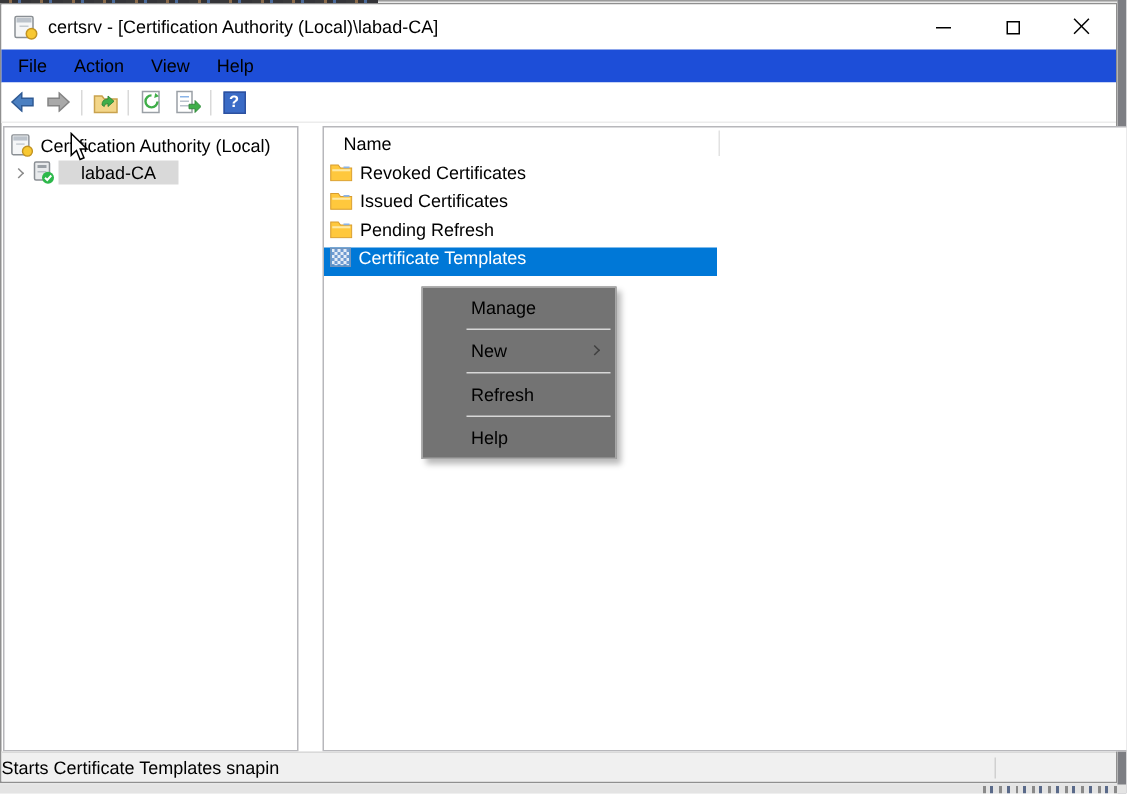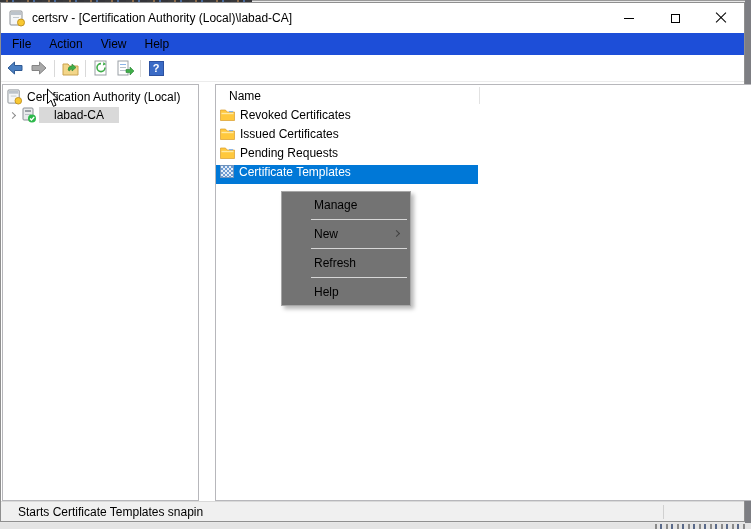--- a/index.html
+++ b/index.html
@@ -70,21 +70,21 @@
   .list-row { width:262px; height:19px; display:flex; align-items:flex-start; padding-left:4px; }
   .list-row.selected { background:#0078d7; color:#fff; }
   .row-icon { width:15px; height:13px; flex:0 0 auto; }
   .row-label { margin-left:5px; white-space:nowrap; }
   .tpl-icon { width:14px; height:13px; flex:0 0 auto; border:1px solid #6f93bd;
     background-image:conic-gradient(#6f9bd1 90deg,#e4edf7 90deg 180deg,#6f9bd1 180deg 270deg,#e4edf7 270deg);
     background-size:4px 4px; }
 
   
   .statusbar { position:absolute; left:0; right:0; bottom:0; height:20px; background:#f0f0f0;
-    border-top:1px solid #d9d9d9; display:flex; align-items:center; padding-left:17px; }
+    border-top:1px solid #d9d9d9; display:flex; align-items:center; padding-left:0; }
   .status-sep { position:absolute; left:662px; top:3px; width:1px; height:14px; background:#d0d0d0; }
 
   
   .context-menu { position:absolute; left:281px; top:191px; width:130px; z-index:50;
     background:#737373; border:1px solid #a6a6a6; padding:2px 0;
     box-shadow:3px 3px 4px rgba(0,0,0,0.28); }
   .cm-item { position:relative; height:22px; line-height:22px; padding-left:32px; }
   .cm-sep { height:1px; background:#d7d7d7; margin:3px 3px 3px 29px; }
   .cm-arrow { position:absolute; right:11px; top:8px; width:5px; height:5px;
     border-top:1px solid #404040; border-right:1px solid #404040; transform:rotate(45deg); }
@@ -224,21 +224,21 @@
           <rect x="9" y="3" width="4" height="1.2" fill="#8ab4e8"></rect>
         </svg>
         <span class="row-label">Issued Certificates</span>
       </div>
       <div class="list-row">
         <svg class="row-icon" viewBox="0 0 15 13">
           <path d="M0.5 2 h5 l1.5 2 H14.5 V12.5 H0.5 Z" fill="#ffc83d" stroke="#d89c2e" stroke-width="0.7"></path>
           <rect x="1.5" y="4.8" width="12" height="1.4" fill="#ffe9a2"></rect>
           <rect x="9" y="3" width="4" height="1.2" fill="#8ab4e8"></rect>
         </svg>
-        <span class="row-label">Pending Requests</span>
+        <span class="row-label">Pending Refresh</span>
       </div>
       <div class="list-row selected">
         <span class="tpl-icon"></span>
         <span class="row-label">Certificate Templates</span>
       </div>
     </div>
   </div>
 
   <div class="statusbar">
     <span>Starts Certificate Templates snapin</span>

